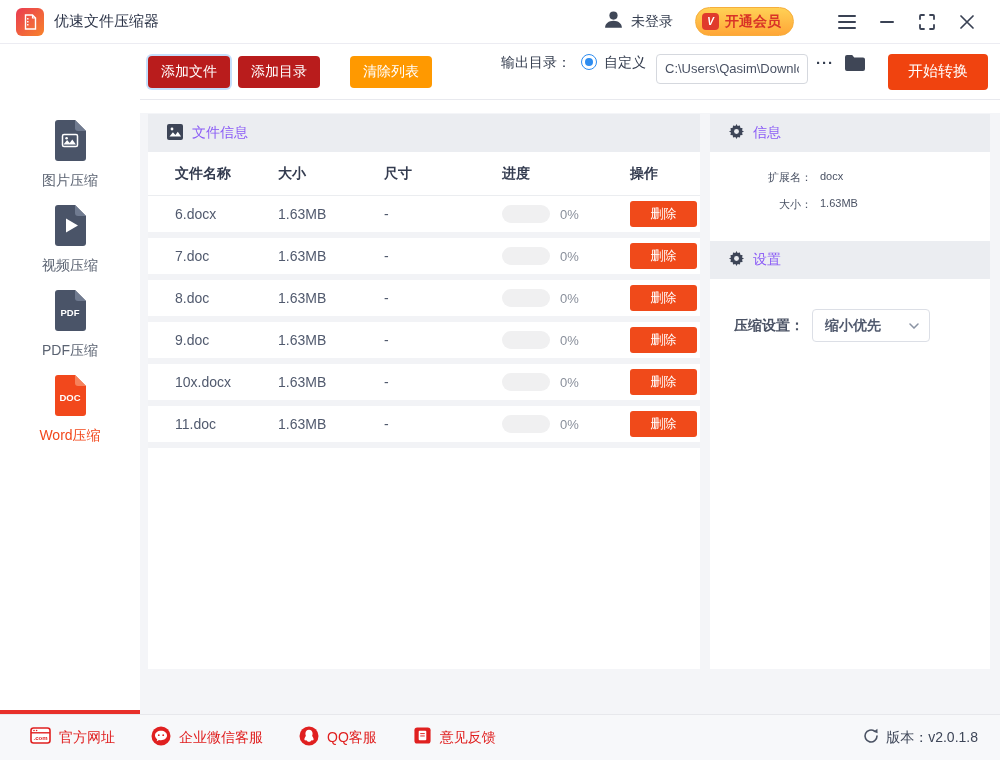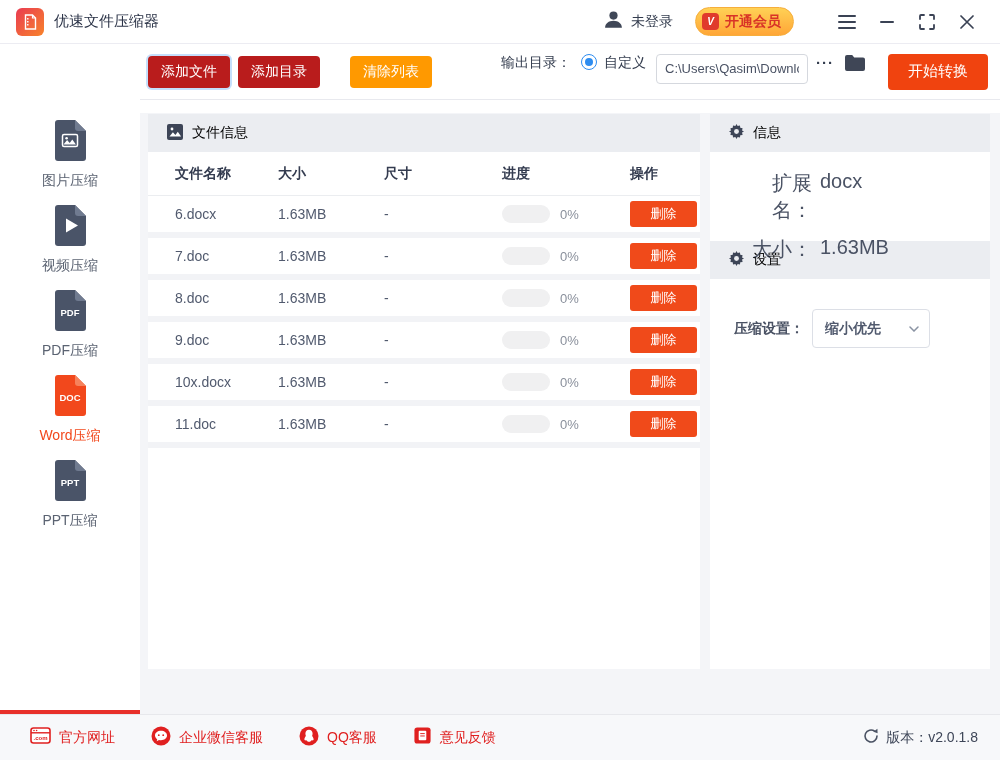--- a/index.html
+++ b/index.html
@@ -57,42 +57,42 @@
   .side-item.selected .side-label { color:#f2481c; }
   .side-redline { position:absolute; bottom:0; left:0; width:140px; height:4px; background:#e8302a; }
 
   
   .content { position:absolute; top:101px; left:140px; width:860px; height:613px; background:#f4f5f8; }
   .content-strip { position:absolute; top:0; left:0; width:860px; height:12px; background:#fff; }
   .panel { position:absolute; top:13px; background:#fff; }
   .file-panel { left:8px; width:552px; height:555px; }
   .right-panel { left:570px; width:280px; height:555px; }
   .panel-header { height:38px; background:#ebedf1; display:flex; align-items:center; padding-left:19px;
-                  font-size:14px; color:#000000; }
+                  font-size:14px; color:#8b5cf6; }
   .panel-header .ph-label { margin-left:9px; }
 
   .col-header { height:44px; display:grid; grid-template-columns:103px 106px 118px 128px 1fr;
                 align-items:center; padding-left:27px; border-bottom:1px solid #ebedf0;
                 font-size:14px; font-weight:bold; color:#343c50; }
   .trow { height:42px; border-bottom:6px solid #f2f3f6; display:grid;
           grid-template-columns:103px 106px 118px 128px 1fr; align-items:center; padding-left:27px;
           font-size:14px; color:#515a6e; background:#fff; }
   .c-prog { display:flex; align-items:center; }
   .pill { width:48px; height:18px; border-radius:9px; background:#f0f0f1; }
   .pct { margin-left:10px; font-size:13px; color:#8a909c; }
   .del-btn { width:67px; height:26px; background:#f04a1a; border:none; border-radius:3px; color:#fff;
              font-size:13px; cursor:pointer; font-family:inherit; }
 
   .info-body { padding:18px 0 0 24px; height:89px; }
-  .info-row { display:flex; margin-bottom:12px; font-size:20px; color:#4a5264; }
+  .info-row { display:flex; margin-bottom:12px; font-size:11px; color:#4a5264; }
   .info-label { width:78px; text-align:right; }
   .info-value { margin-left:8px; }
   .settings-body { padding:30px 0 0 24px; display:flex; align-items:center;font-weight:bold; }
   .set-label { font-size:14px; color:#4a5264; }
-  .select { margin-left:8px; width:118px; height:39px; border:1px solid #dcdfe6; border-radius:4px;
+  .select { margin-left:8px; width:118px; height:33px; border:1px solid #dcdfe6; border-radius:4px;
             display:flex; align-items:center; padding:0 10px 0 12px; font-size:14px; color:#515a6e;
             cursor:pointer; background:#fff; }
   .select svg { margin-left:auto; }
 
   
   .footer { position:absolute; bottom:0; left:0; width:1000px; height:46px; background:#f7f8fa;
             border-top:1px solid #e7e8ec; display:flex; align-items:center; padding:0 22px 0 30px; }
   .flink { display:flex; align-items:center; margin-right:36px; cursor:pointer; }
   .flink-label { margin-left:8px; font-size:14px; color:#e02020; }
   .version-wrap { margin-left:auto; display:flex; align-items:center; }
@@ -220,30 +220,20 @@
       <span>
         <svg width="40" height="44" viewBox="0 0 40 44">
           <path d="M8 2h17l11 11v27a3 3 0 0 1-3 3H8a3 3 0 0 1-3-3V5a3 3 0 0 1 3-3z" fill="#f2481c"></path>
           <path d="M25 2l11 11h-8a3 3 0 0 1-3-3V2z" fill="#f6825c"></path>
           <text x="20" y="28" text-anchor="middle" font-size="9.5" font-weight="bold" fill="#fff" font-family="Liberation Sans, sans-serif">DOC</text>
         </svg>
       </span>
       <span class="side-label">Word压缩</span>
     </div>
 
-    <div class="side-item">
-      <span>
-        <svg width="40" height="44" viewBox="0 0 40 44">
-          <path d="M8 2h17l11 11v27a3 3 0 0 1-3 3H8a3 3 0 0 1-3-3V5a3 3 0 0 1 3-3z" fill="#4a5468"></path>
-          <path d="M25 2l11 11h-8a3 3 0 0 1-3-3V2z" fill="#707b90"></path>
-          <text x="20" y="28" text-anchor="middle" font-size="9.5" font-weight="bold" fill="#fff" font-family="Liberation Sans, sans-serif">PPT</text>
-        </svg>
-      </span>
-      <span class="side-label">PPT压缩</span>
-    </div>
 
     <div class="side-redline"></div>
   </div>
 
   <div class="content">
     <div class="content-strip"></div>
 
     <div class="panel file-panel">
       <div class="panel-header">
         <span>

